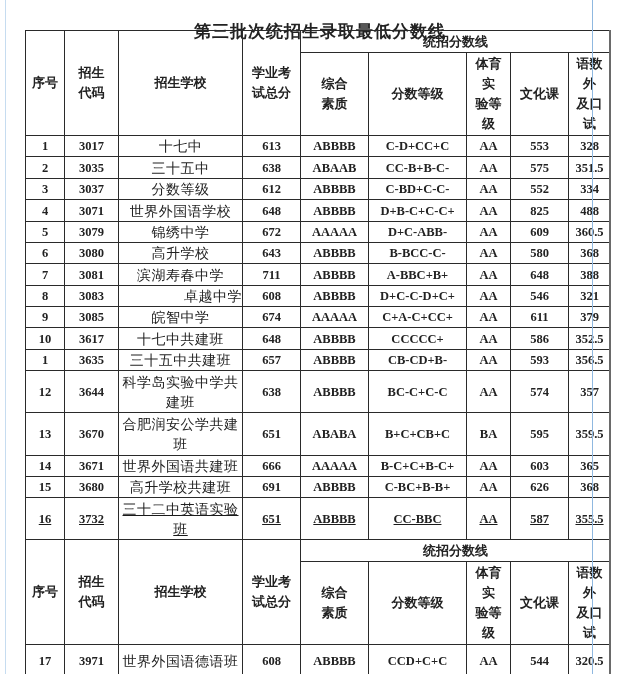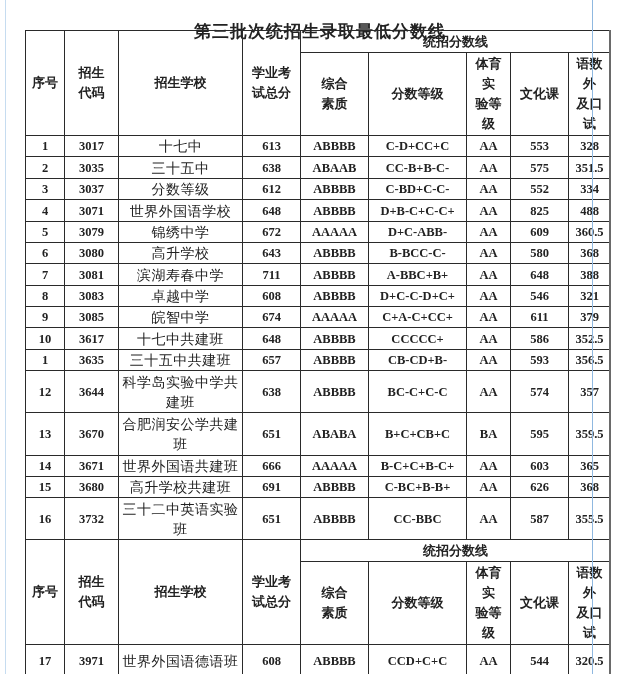--- a/index.html
+++ b/index.html
@@ -181,21 +181,21 @@
         <td class="cell">ABBBB</td>
         <td class="cell">A-BBC+B+</td>
         <td class="cell">AA</td>
         <td class="cell">648</td>
         <td class="cell">388</td>
       </tr>
       <tr style="height: 21px;">
         <td class="cell">8</td>
         <td class="cell">3083</td>
         <td class="cell cn">
-          <span class="l" style="display: block;">卓越中学</span>
+          <span class="l" style="display: block; text-align: right;">卓越中学</span>
         </td>
         <td class="cell">608</td>
         <td class="cell">ABBBB</td>
         <td class="cell">D+C-C-D+C+</td>
         <td class="cell">AA</td>
         <td class="cell">546</td>
         <td class="cell">321</td>
       </tr>
       <tr style="height: 21px;">
         <td class="cell">9</td>
@@ -283,21 +283,21 @@
         <td class="cell cn">
           <span class="l" style="display: block;">高升学校共建班</span>
         </td>
         <td class="cell">691</td>
         <td class="cell">ABBBB</td>
         <td class="cell">C-BC+B-B+</td>
         <td class="cell">AA</td>
         <td class="cell">626</td>
         <td class="cell">368</td>
       </tr>
-      <tr style="height: 42px;">
+      <tr style="height: 42px; text-decoration: underline;">
         <td class="cell">16</td>
         <td class="cell">3732</td>
         <td class="cell cn">
           <span class="l" style="display: block;">三十二中英语实验</span>
           <span class="l" style="display: block;">班</span>
         </td>
         <td class="cell">651</td>
         <td class="cell">ABBBB</td>
         <td class="cell">CC-BBC</td>
         <td class="cell">AA</td>

